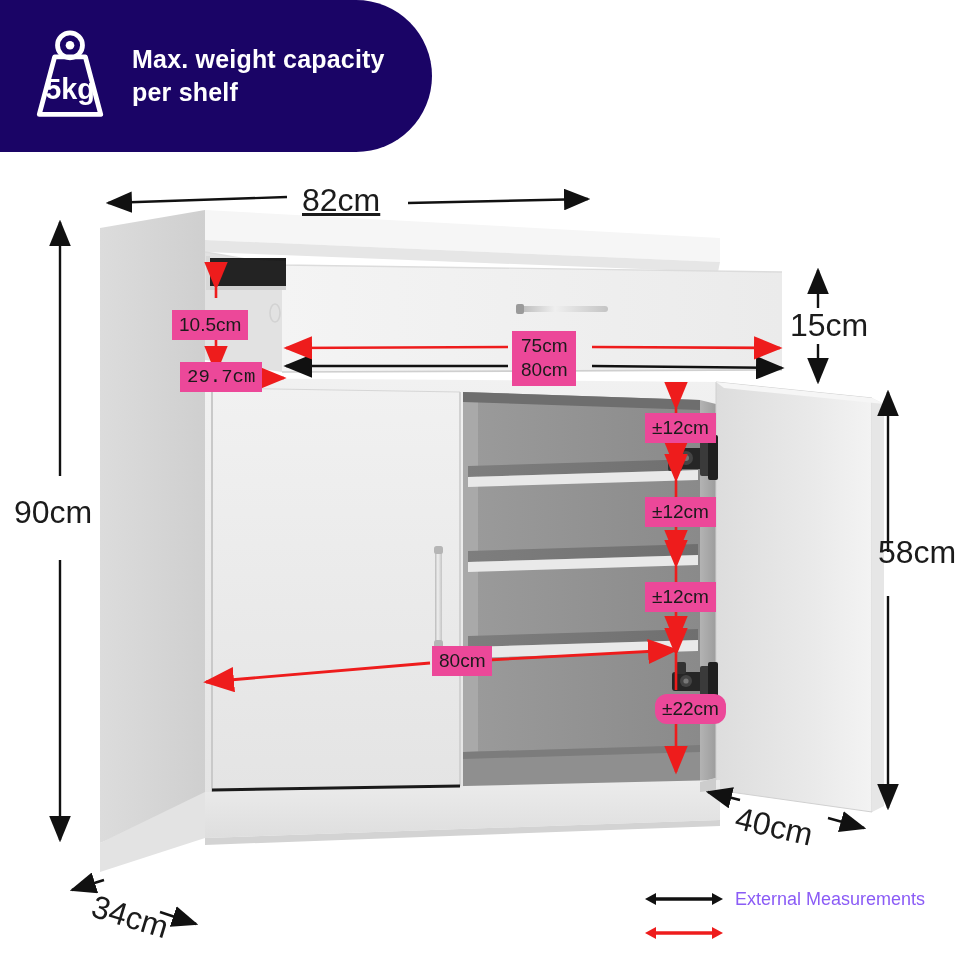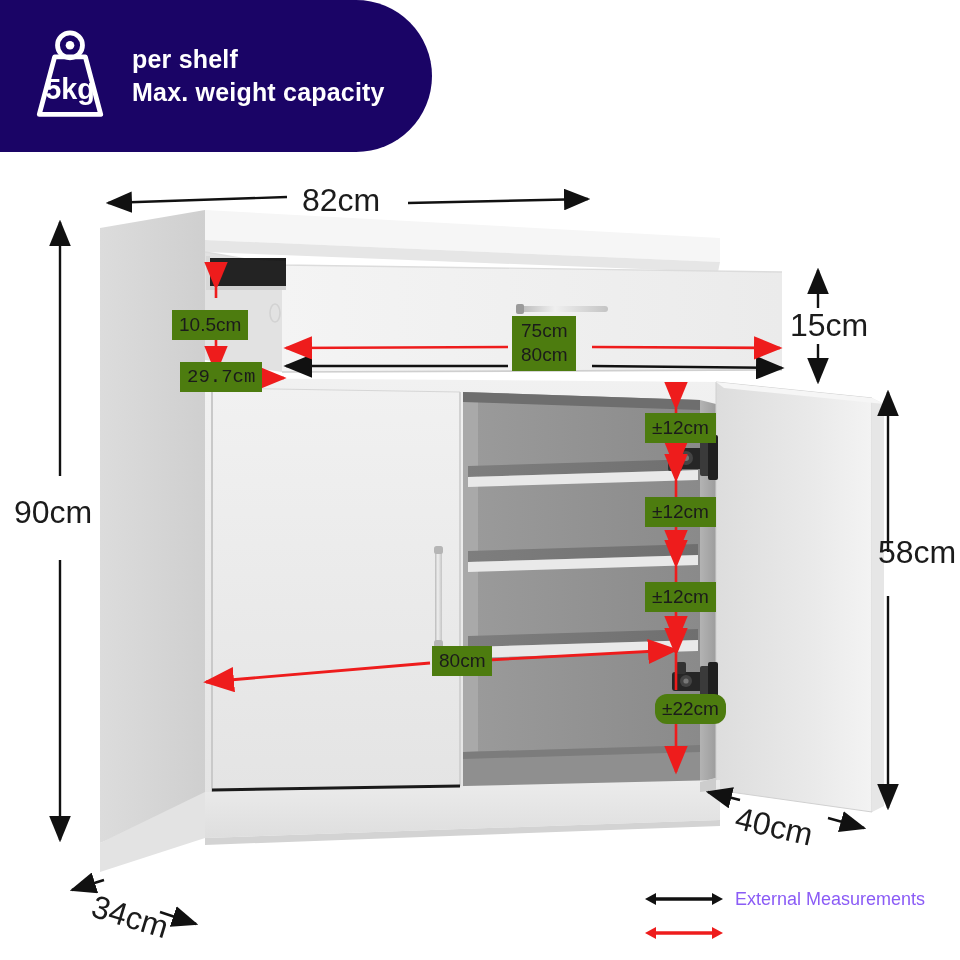--- a/index.html
+++ b/index.html
@@ -31,21 +31,21 @@
 
   
   .dimtext{
     position:absolute;color:#1b1b1b;font-size:30px;font-weight:400;
     font-family:"Liberation Sans", sans-serif;white-space:nowrap;
   }
   .dimtext.big{font-size:32px;}
 
   
   .callout{
-    position:absolute;background:#4d7c0f;color:#1b1b1b;
+    position:absolute;background:#ec4899;color:#1b1b1b;
     font-size:19px;line-height:1.18;padding:4px 7px;white-space:nowrap;
     font-family:"Liberation Sans", sans-serif;
   }
   .callout.two{font-size:19px;text-align:center;padding:3px 9px;}
   .callout.two div{line-height:1.28;}
 
   
   .legend{position:absolute;left:645px;top:885px;width:310px;}
   .legend-row{display:flex;align-items:center;height:28px;margin-bottom:6px;}
   .legend-arrow{width:78px;height:18px;flex:0 0 auto;}
@@ -288,42 +288,42 @@
   </svg>
 
   <div class="badge">
     <svg class="badge-icon" viewBox="0 0 100 100">
       <circle cx="50" cy="18" r="13" fill="none" stroke="#fff" stroke-width="5"></circle>
       <circle cx="50" cy="18" r="4.5" fill="#fff"></circle>
       <path d="M34,30 L66,30 L82,90 L18,90 Z" fill="none" stroke="#fff" stroke-width="5" stroke-linejoin="round"></path>
       <text x="50" y="74" text-anchor="middle" font-family="'Liberation Sans',sans-serif" font-size="30" font-weight="700" fill="#fff">5kg</text>
     </svg>
     <div class="badge-text">
+      <div>Max. weight capacity</div>
       <div>per shelf</div>
-      <div>Max. weight capacity</div>
     </div>
   </div>
 
-  <div class="dimtext big" style="left:302px;top:182px;">82cm</div>
+  <div class="dimtext big" style="left:302px;top:182px;text-decoration:underline;">82cm</div>
 
   <div class="dimtext big" style="left:14px;top:494px;">90cm</div>
 
   <div class="dimtext big" style="left:98px;top:888px;transform:rotate(17deg);transform-origin:left top;">34cm</div>
 
   <div class="dimtext big" style="left:790px;top:307px;">15cm</div>
 
   <div class="dimtext big" style="left:878px;top:534px;">58cm</div>
 
   <div class="dimtext big" style="left:740px;top:800px;transform:rotate(13deg);transform-origin:left top;">40cm</div>
 
   <div class="callout" style="left:172px;top:310px;">10.5cm</div>
 
   <div class="callout" style="left:180px;top:362px;font-family:Liberation Mono, monospace;">29.7cm</div>
 
-  <div class="callout two" style="left:512px;top:316px;">
+  <div class="callout two" style="left:512px;top:331px;">
     <div>75cm</div>
     <div>80cm</div>
   </div>
 
   <div class="callout" style="left:432px;top:646px;">80cm</div>
 
   <div class="callout" style="left:645px;top:413px;">±12cm</div>
 
   <div class="callout" style="left:645px;top:497px;">±12cm</div>
 

